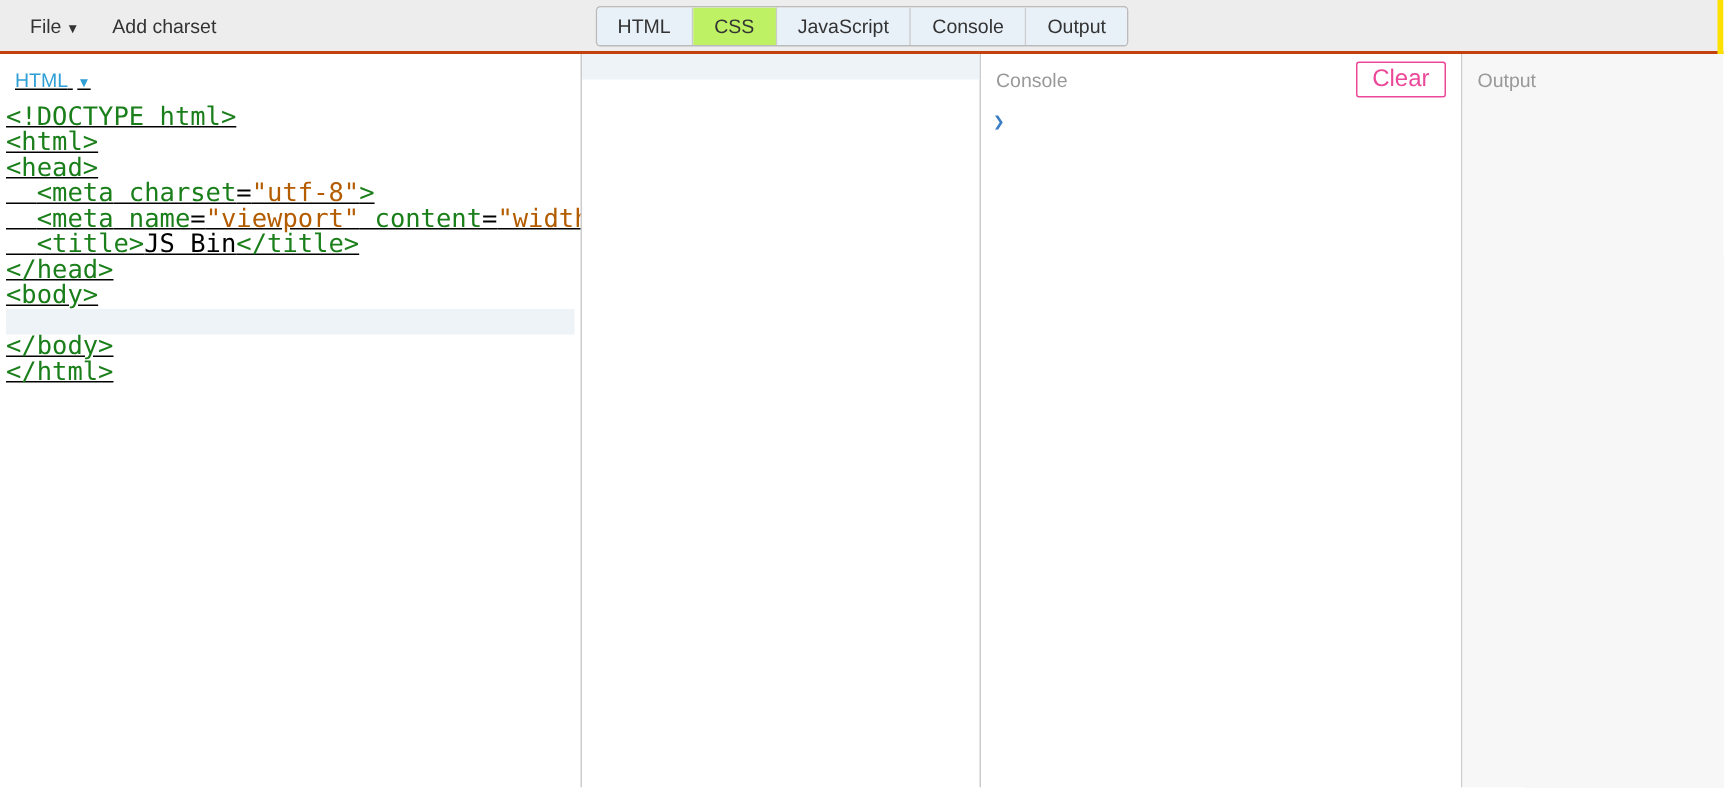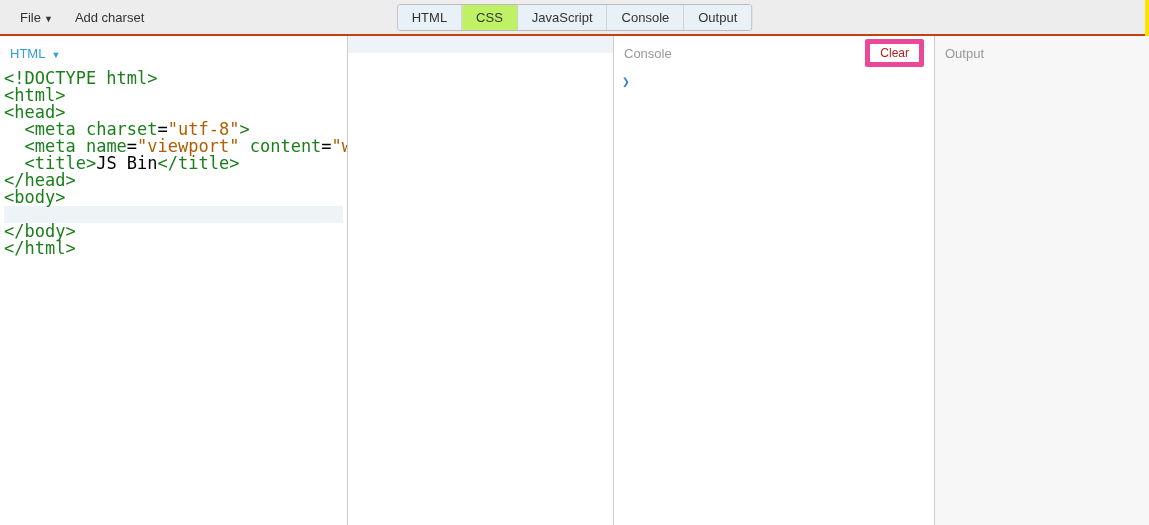--- a/index.html
+++ b/index.html
@@ -84,27 +84,27 @@
       justify-content: space-between;
     }
     .panel-header.active-link {
       color: #2fa0d6;
     }
     .panel-header .label {
       cursor: pointer;
     }
     .panel-header .caret-down { color: inherit; }
     .clear-btn {
-      border: 5px solid #ec4899;
+      border: 1px solid #ec4899;
       background: #fff;
       padding: 2px 10px;
-      font-size: 12px;
+      font-size: 16px;
       border-radius: 2px;
       cursor: pointer;
-      color: #b91c1c;
+      color: #ec4899;
     }
     .panel-body {
       flex: 1;
       position: relative;
       overflow: hidden;
     }
     .code-area {
       font-family: Menlo, Monaco, Consolas, monospace;
       font-size: 17px;
       line-height: 17px;
@@ -127,21 +127,21 @@
       height: 17px;
       width: 100%;
     }
     .console-prompt {
       color: #3b7dc4;
       font-family: Menlo, Monaco, Consolas, monospace;
       font-size: 13px;
       padding: 4px 8px;
     }
     
-    .p-html { width: 348px; }
+    .p-html { width: 388px; text-decoration: underline; }
     .p-js { width: 266px; }
     .p-console { width: 321px; }
     .p-output { flex: 1; background: #f7f7f7; }
     .p-output .panel-body { background: #f7f7f7; }
   </style>
 </head>
 <body>
 
 <div class="toolbar">
   <div class="toolbar-left">

